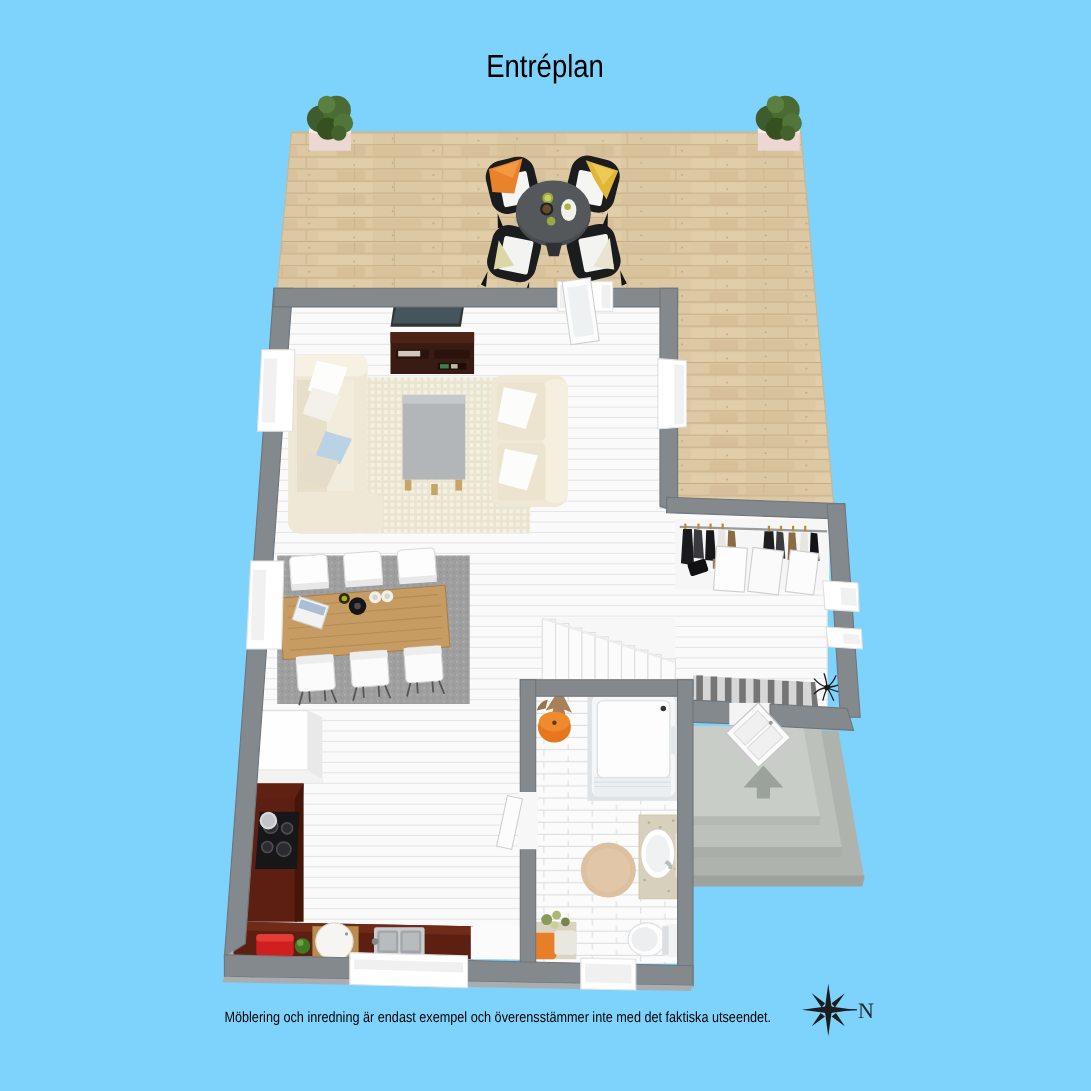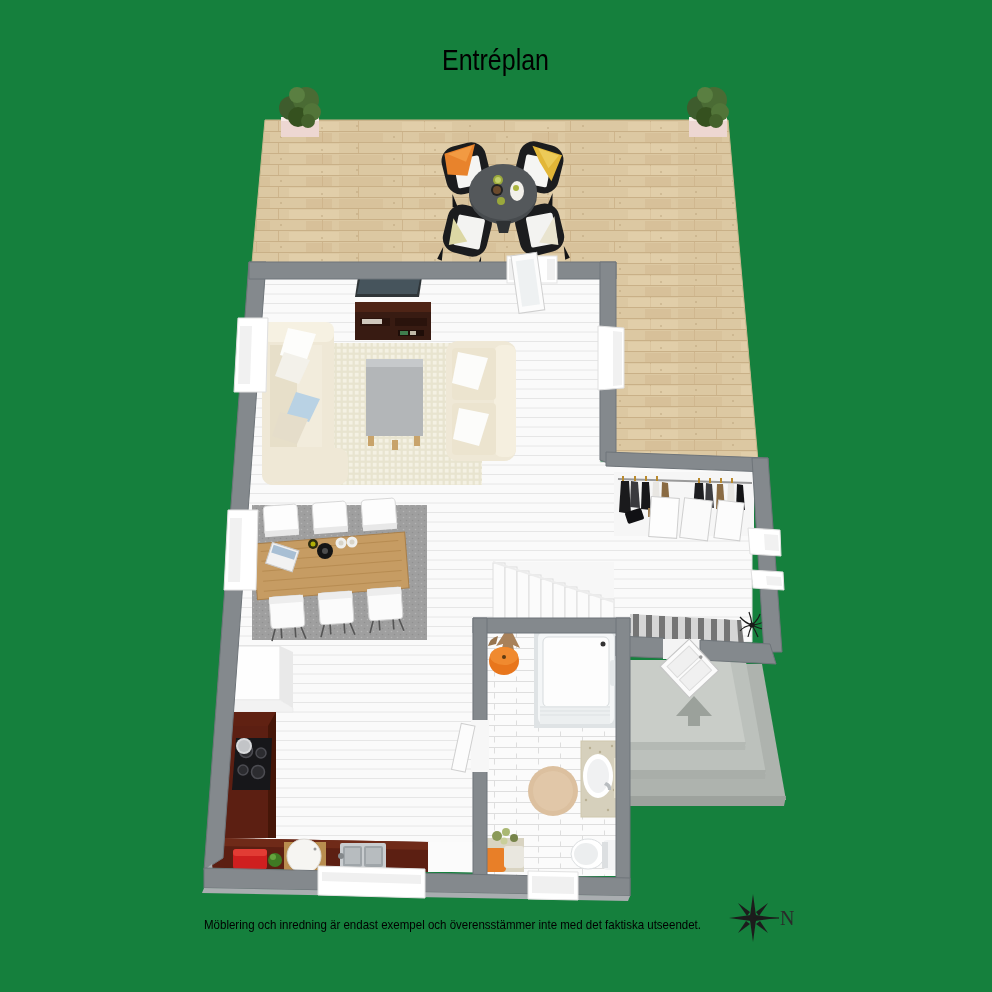--- a/index.html
+++ b/index.html
@@ -1,16 +1,16 @@
 <!DOCTYPE html>
 <html><head>
 <meta charset="utf-8">
 <style>
 html,body{margin:0;padding:0;background:#ffffff;}
-#page{position:relative;width:992px;height:992px;background:#15803d;overflow:hidden;
+#page{position:relative;width:992px;height:992px;background:#7dd3fc;overflow:hidden;
 font-family:"Liberation Sans", sans-serif;}
 </style>
 </head>
 <body>
 <div id="page">
 <svg width="992" height="992" viewBox="0 0 992 992">
 <defs>
 <pattern id="deckP" width="146" height="22" patternUnits="userSpaceOnUse">
   <rect width="146" height="22" fill="#dcc8a2"></rect>
   <rect y="10.2" width="146" height="0.8" fill="#c4aa80"></rect>

